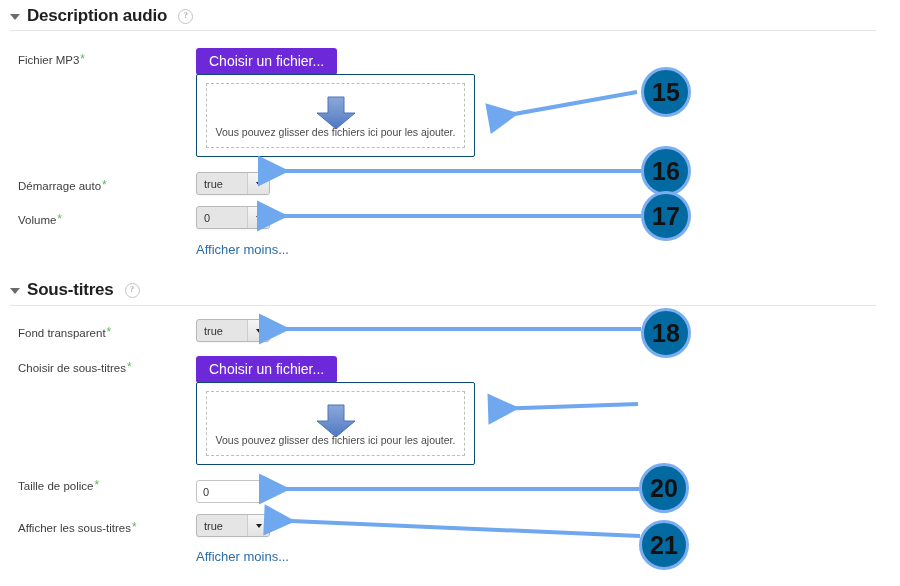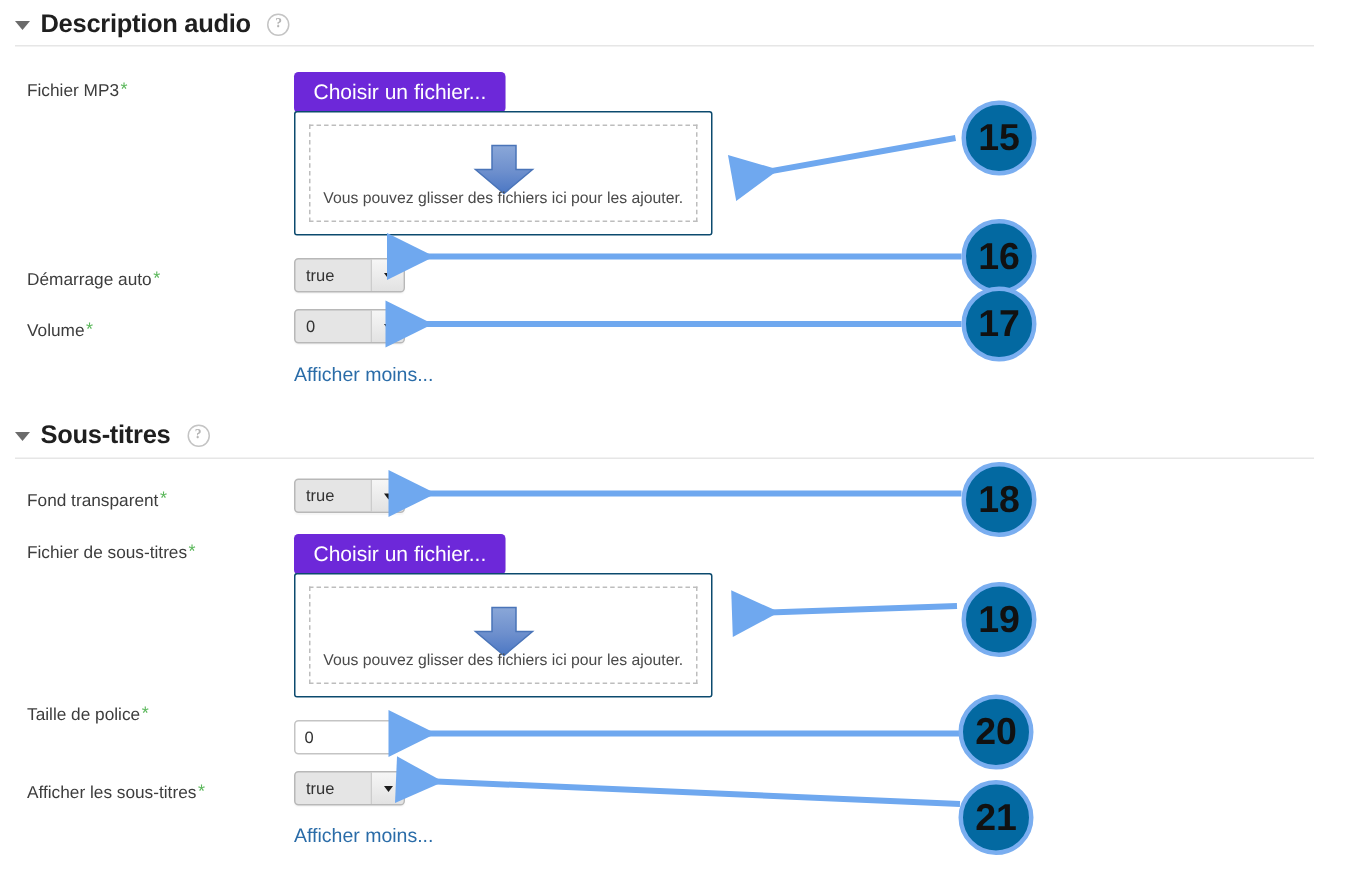--- a/index.html
+++ b/index.html
@@ -290,21 +290,21 @@
     <span>Fond transparent</span><span class="req">*</span>
   </div>
   <div class="select-box" style="left:196px; top:319px;">
     <span class="select-value">true</span>
     <span class="select-arrow-btn">
         <span class="select-caret"></span>
       </span>
   </div>
 
   <div class="field-label" style="top:360px;">
-    <span>Fichier de sous-titres</span><span class="req">*</span>
+    <span>Choisir de sous-titres</span><span class="req">*</span>
   </div>
   <div class="filepicker" style="left:196px; top:356px;">
     <button class="choose-btn">Choisir un fichier...</button>
     <div class="dropbox-outer">
       <div class="dropbox-inner">
         <span class="drop-arrow">
           <svg width="44" height="34" viewBox="0 0 44 34">
             <defs>
               <linearGradient id="ag2" x1="0" y1="0" x2="0" y2="1">
                 <stop offset="0%" stop-color="#8aa7d8"></stop>
@@ -313,21 +313,21 @@
               </linearGradient>
             </defs>
             <path d="M14 1 H30 V17 H41 L22 33 L3 17 H14 Z" fill="url(#ag2)" stroke="#4a74b8" stroke-width="1"></path>
           </svg>
         </span>
         <div class="drop-text">Vous pouvez glisser des fichiers ici pour les ajouter.</div>
       </div>
     </div>
   </div>
 
-  <div class="field-label" style="top:468px;">
+  <div class="field-label" style="top:478px;">
     <span>Taille de police</span><span class="req">*</span>
   </div>
   <input class="text-input" style="left: 196px; top: 480px;" value="0">
 
   <div class="field-label" style="top:520px;">
     <span>Afficher les sous-titres</span><span class="req">*</span>
   </div>
   <div class="select-box" style="left:196px; top:514px;">
     <span class="select-value">true</span>
     <span class="select-arrow-btn">
@@ -357,18 +357,17 @@
     <line x1="640" y1="489" x2="263" y2="489" stroke="#6fa8ef" stroke-width="4" marker-end="url(#ah)"></line>
 
     <line x1="640" y1="536" x2="268" y2="520" stroke="#6fa8ef" stroke-width="4" marker-end="url(#ah)"></line>
   </svg>
 
   <div class="annot-layer">
     <div class="callout-circle" style="left:641px; top:67px;">15</div>
     <div class="callout-circle" style="left:641px; top:146px;">16</div>
     <div class="callout-circle" style="left:641px; top:191px;">17</div>
     <div class="callout-circle" style="left:641px; top:308px;">18</div>
-    <div class="callout-circle" style="left:641px; top:388px;">19</div>
     <div class="callout-circle" style="left:639px; top:463px;">20</div>
     <div class="callout-circle" style="left:639px; top:520px;">21</div>
   </div>
 
 </div>
 
 </body></html>

